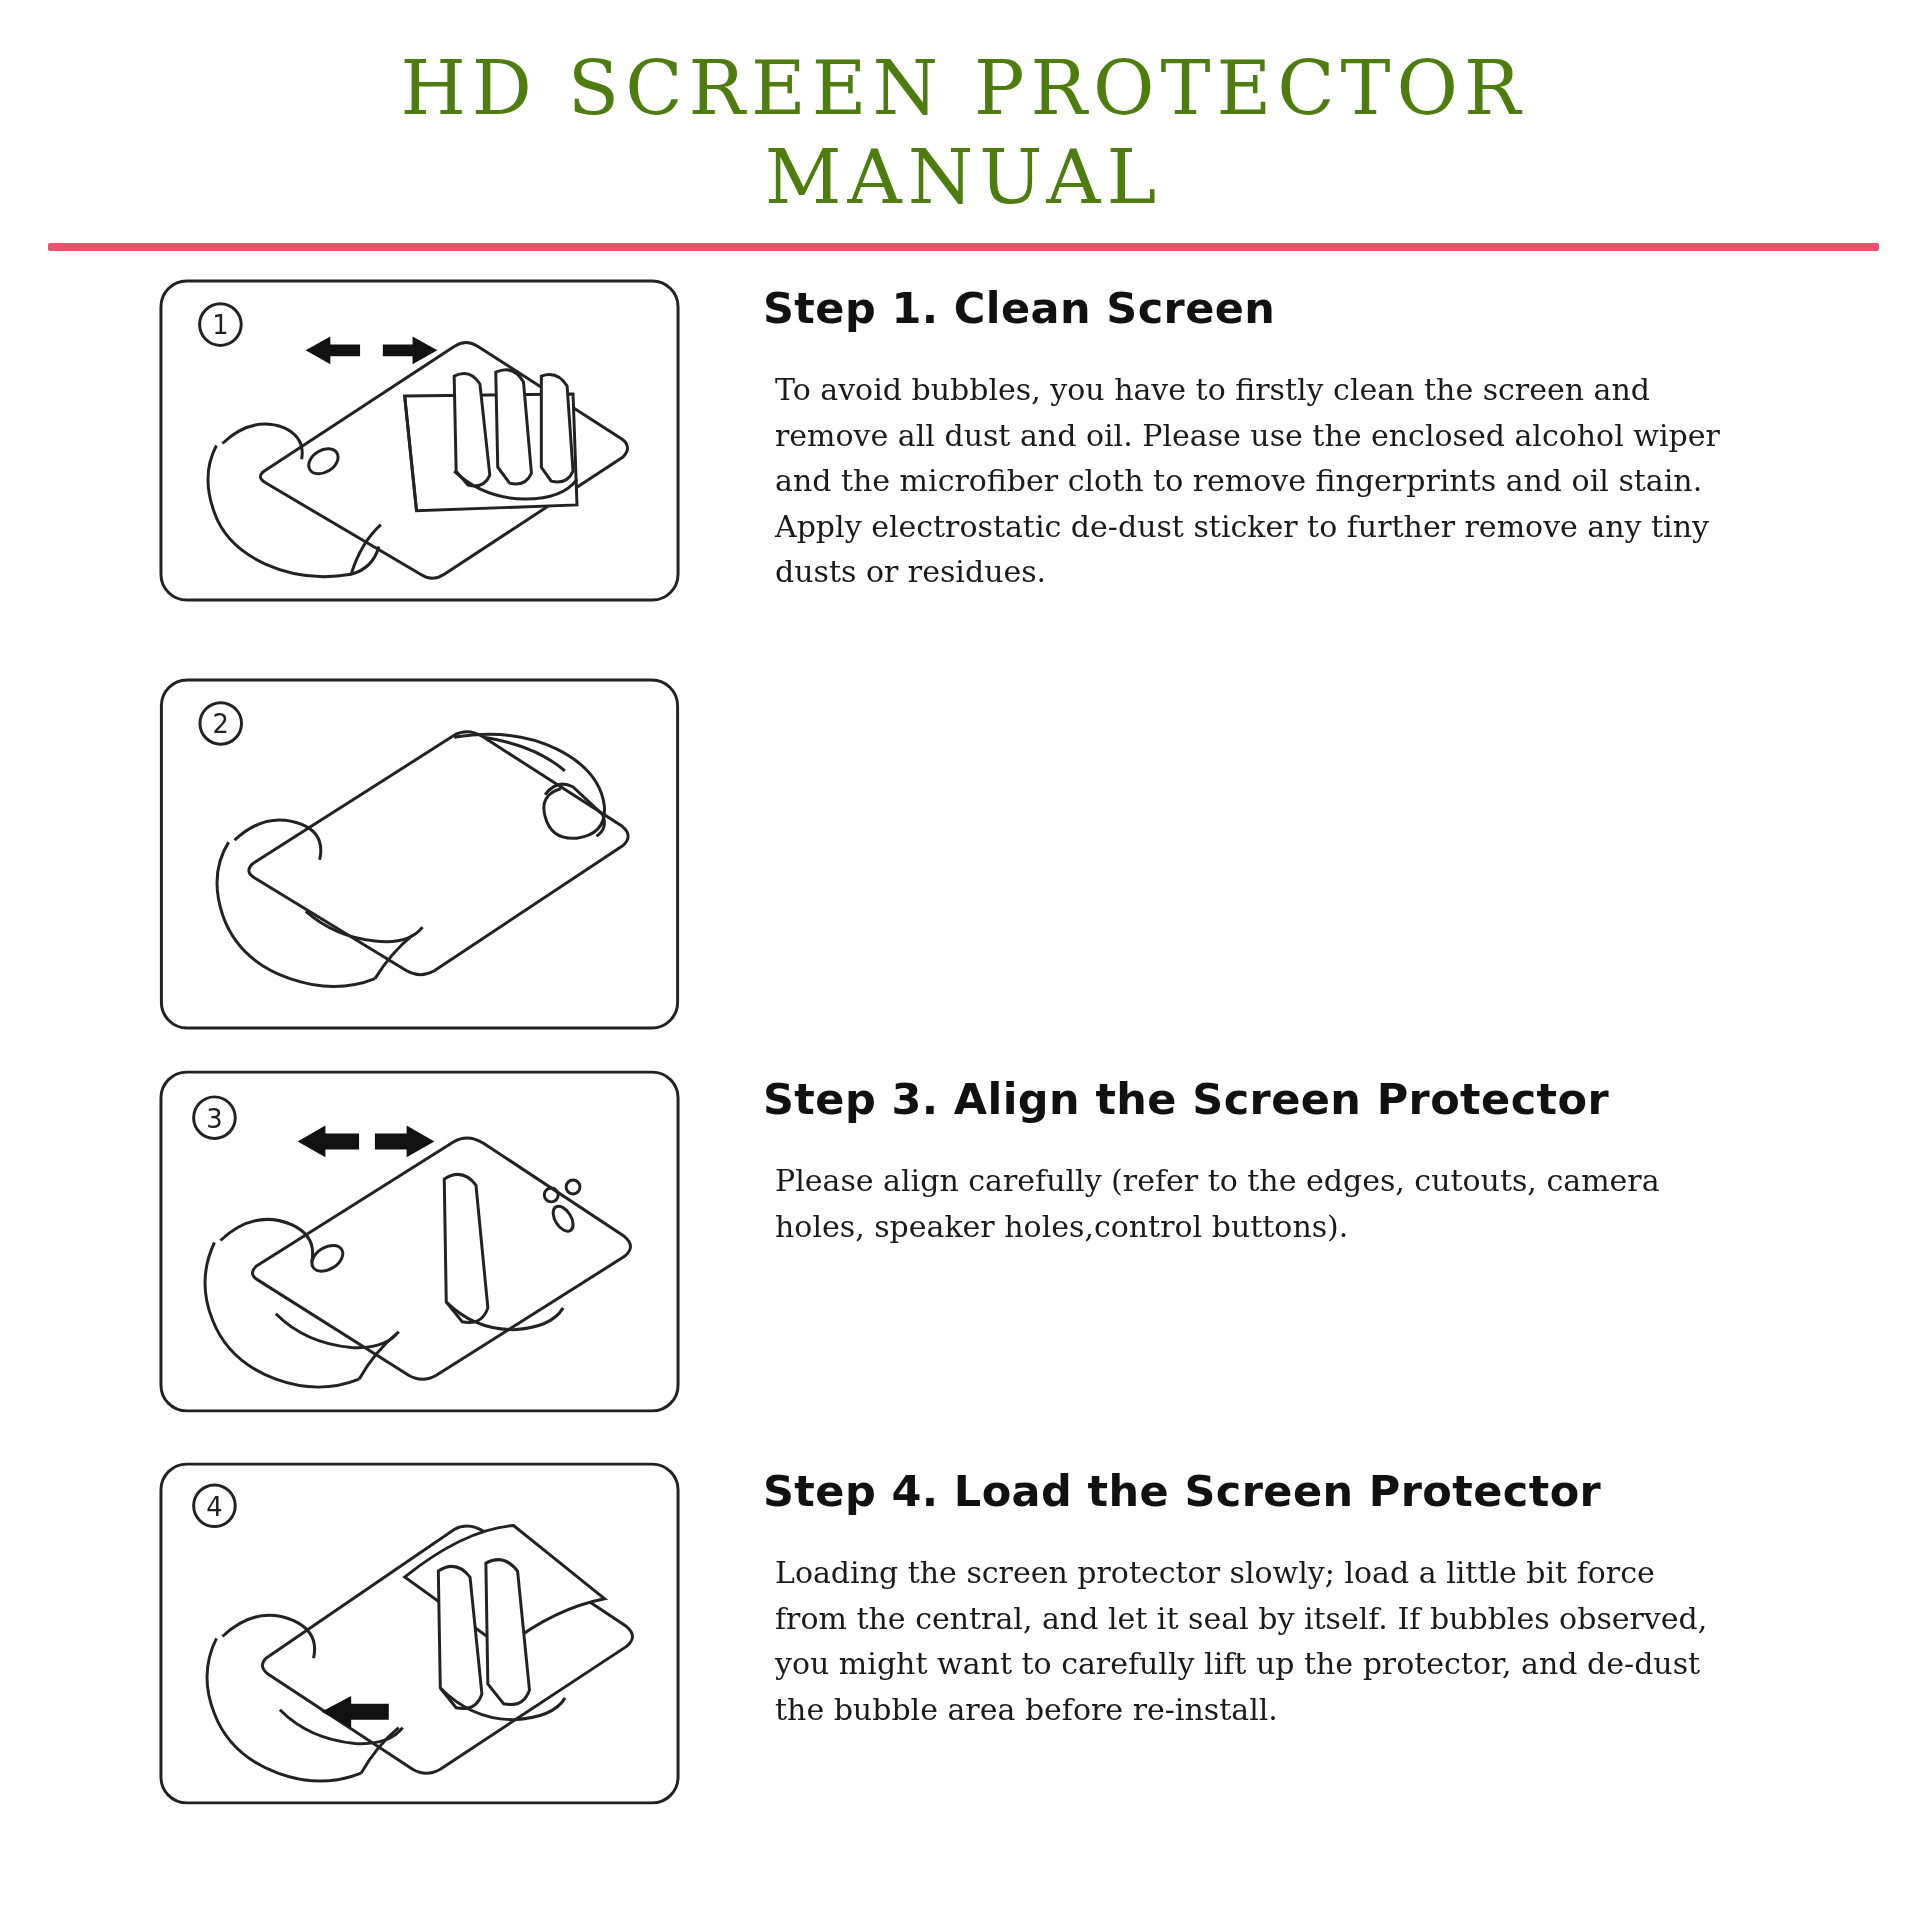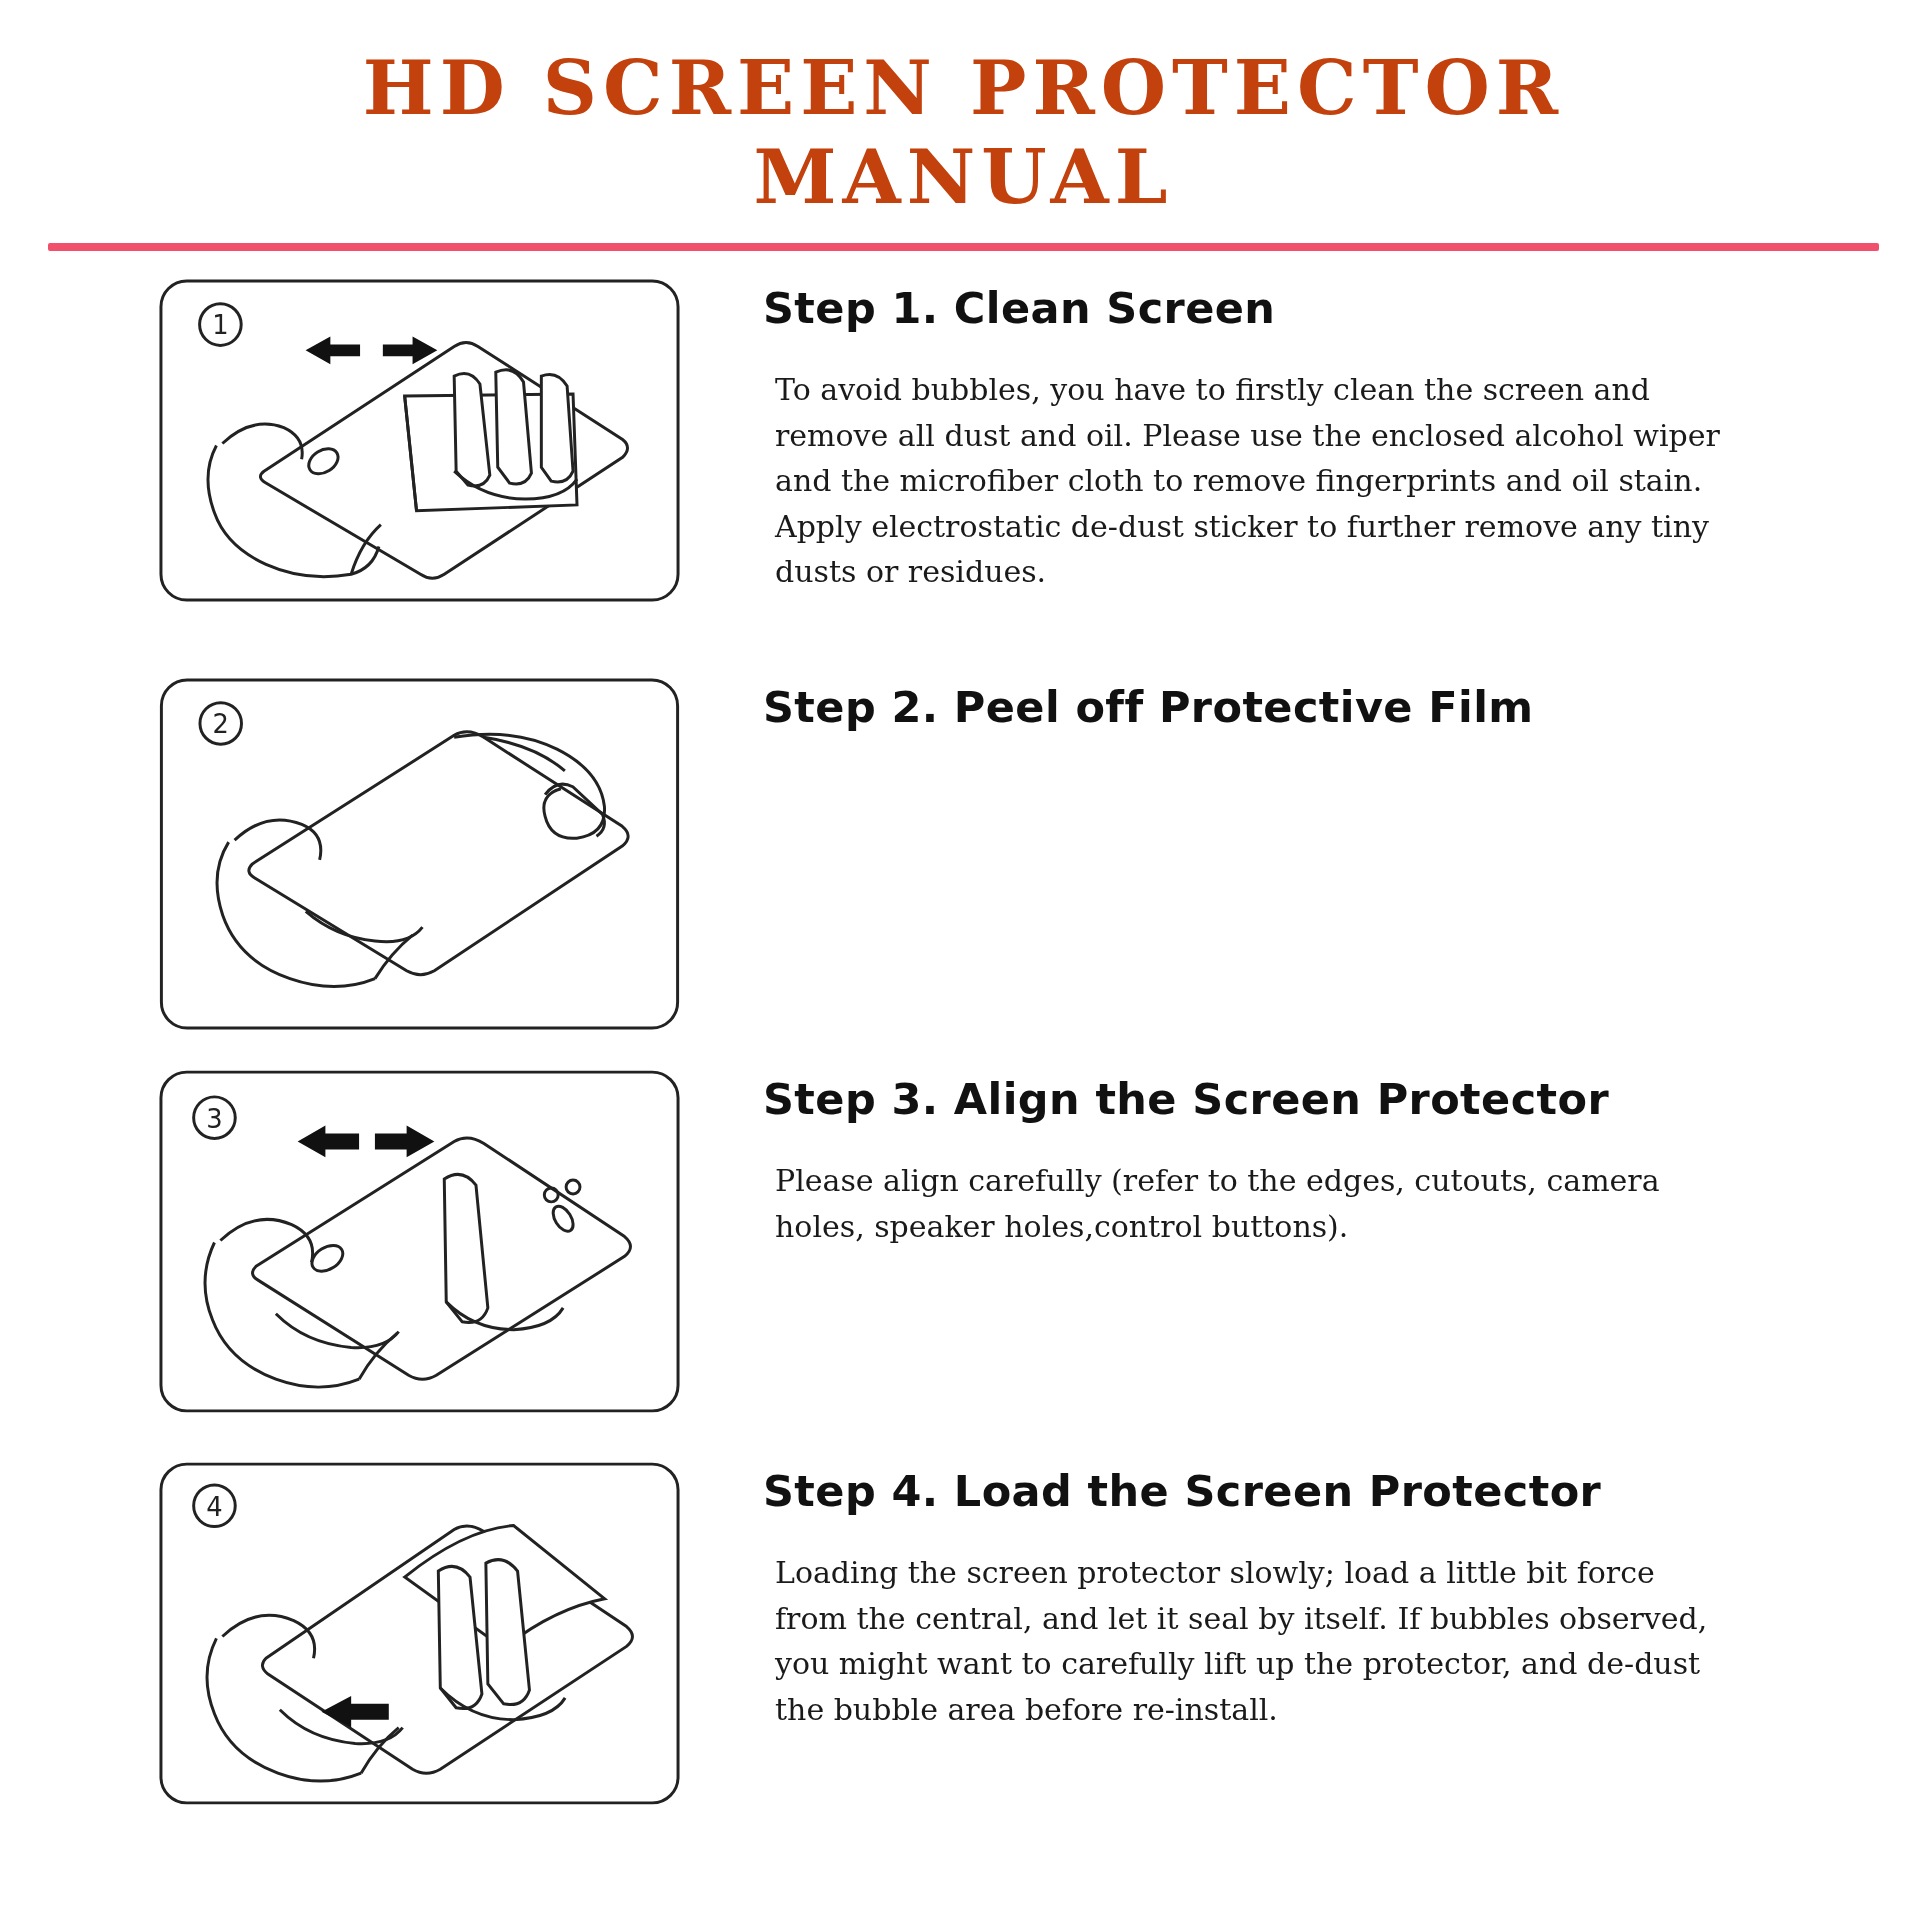--- a/index.html
+++ b/index.html
@@ -23,23 +23,23 @@
     position: relative;
   }
 
   
   .title-block {
     text-align: center;
     padding-top: 14px;
   }
   .title-line {
     font-family: "DejaVu Serif", serif;
-    font-weight: bold;
+    font-weight: normal;
     letter-spacing: 6px;
-    color: #c2410c;
+    color: #4d7c0f;
     line-height: 1.18;
   }
   .title-line-1 {
     font-size: 75px;
   }
   .title-line-2 {
     font-size: 75px;
   }
   .title-rule {
     height: 8px;
@@ -153,21 +153,20 @@
 
           <path d="M72 168 Q52 200 66 242 Q82 288 134 306 Q180 322 220 306" fill="none" stroke="#222" stroke-width="3"></path>
           <path d="M78 166 Q110 136 146 150 Q170 160 164 186" fill="none" stroke="#222" stroke-width="3"></path>
           <path d="M150 238 Q180 264 220 268 Q254 272 268 254" fill="none" stroke="#222" stroke-width="3"></path>
           <path d="M220 306 Q236 280 258 262" fill="none" stroke="#222" stroke-width="3"></path>
 
           <path d="M392 120 Q404 104 420 112 L450 140 Q456 154 444 162" fill="none" stroke="#222" stroke-width="3"></path>
         </svg>
       </div>
       <div class="step-body">
-        <h2 class="step-title">Step 2. Peel off Protective Film</h2>
       </div>
     </div>
 
     <div class="step step-3">
       <div class="fig">
         <svg width="525" height="347" viewBox="0 0 530 350" xmlns="http://www.w3.org/2000/svg">
           <rect x="4" y="4" width="522" height="342" rx="26" ry="26" fill="#ffffff" stroke="#222" stroke-width="3"></rect>
           <circle cx="58" cy="50" r="21" fill="none" stroke="#222" stroke-width="3"></circle>
           <text x="58" y="60" font-family="DejaVu Sans, sans-serif" font-size="26" text-anchor="middle" fill="#222">3</text>
 

